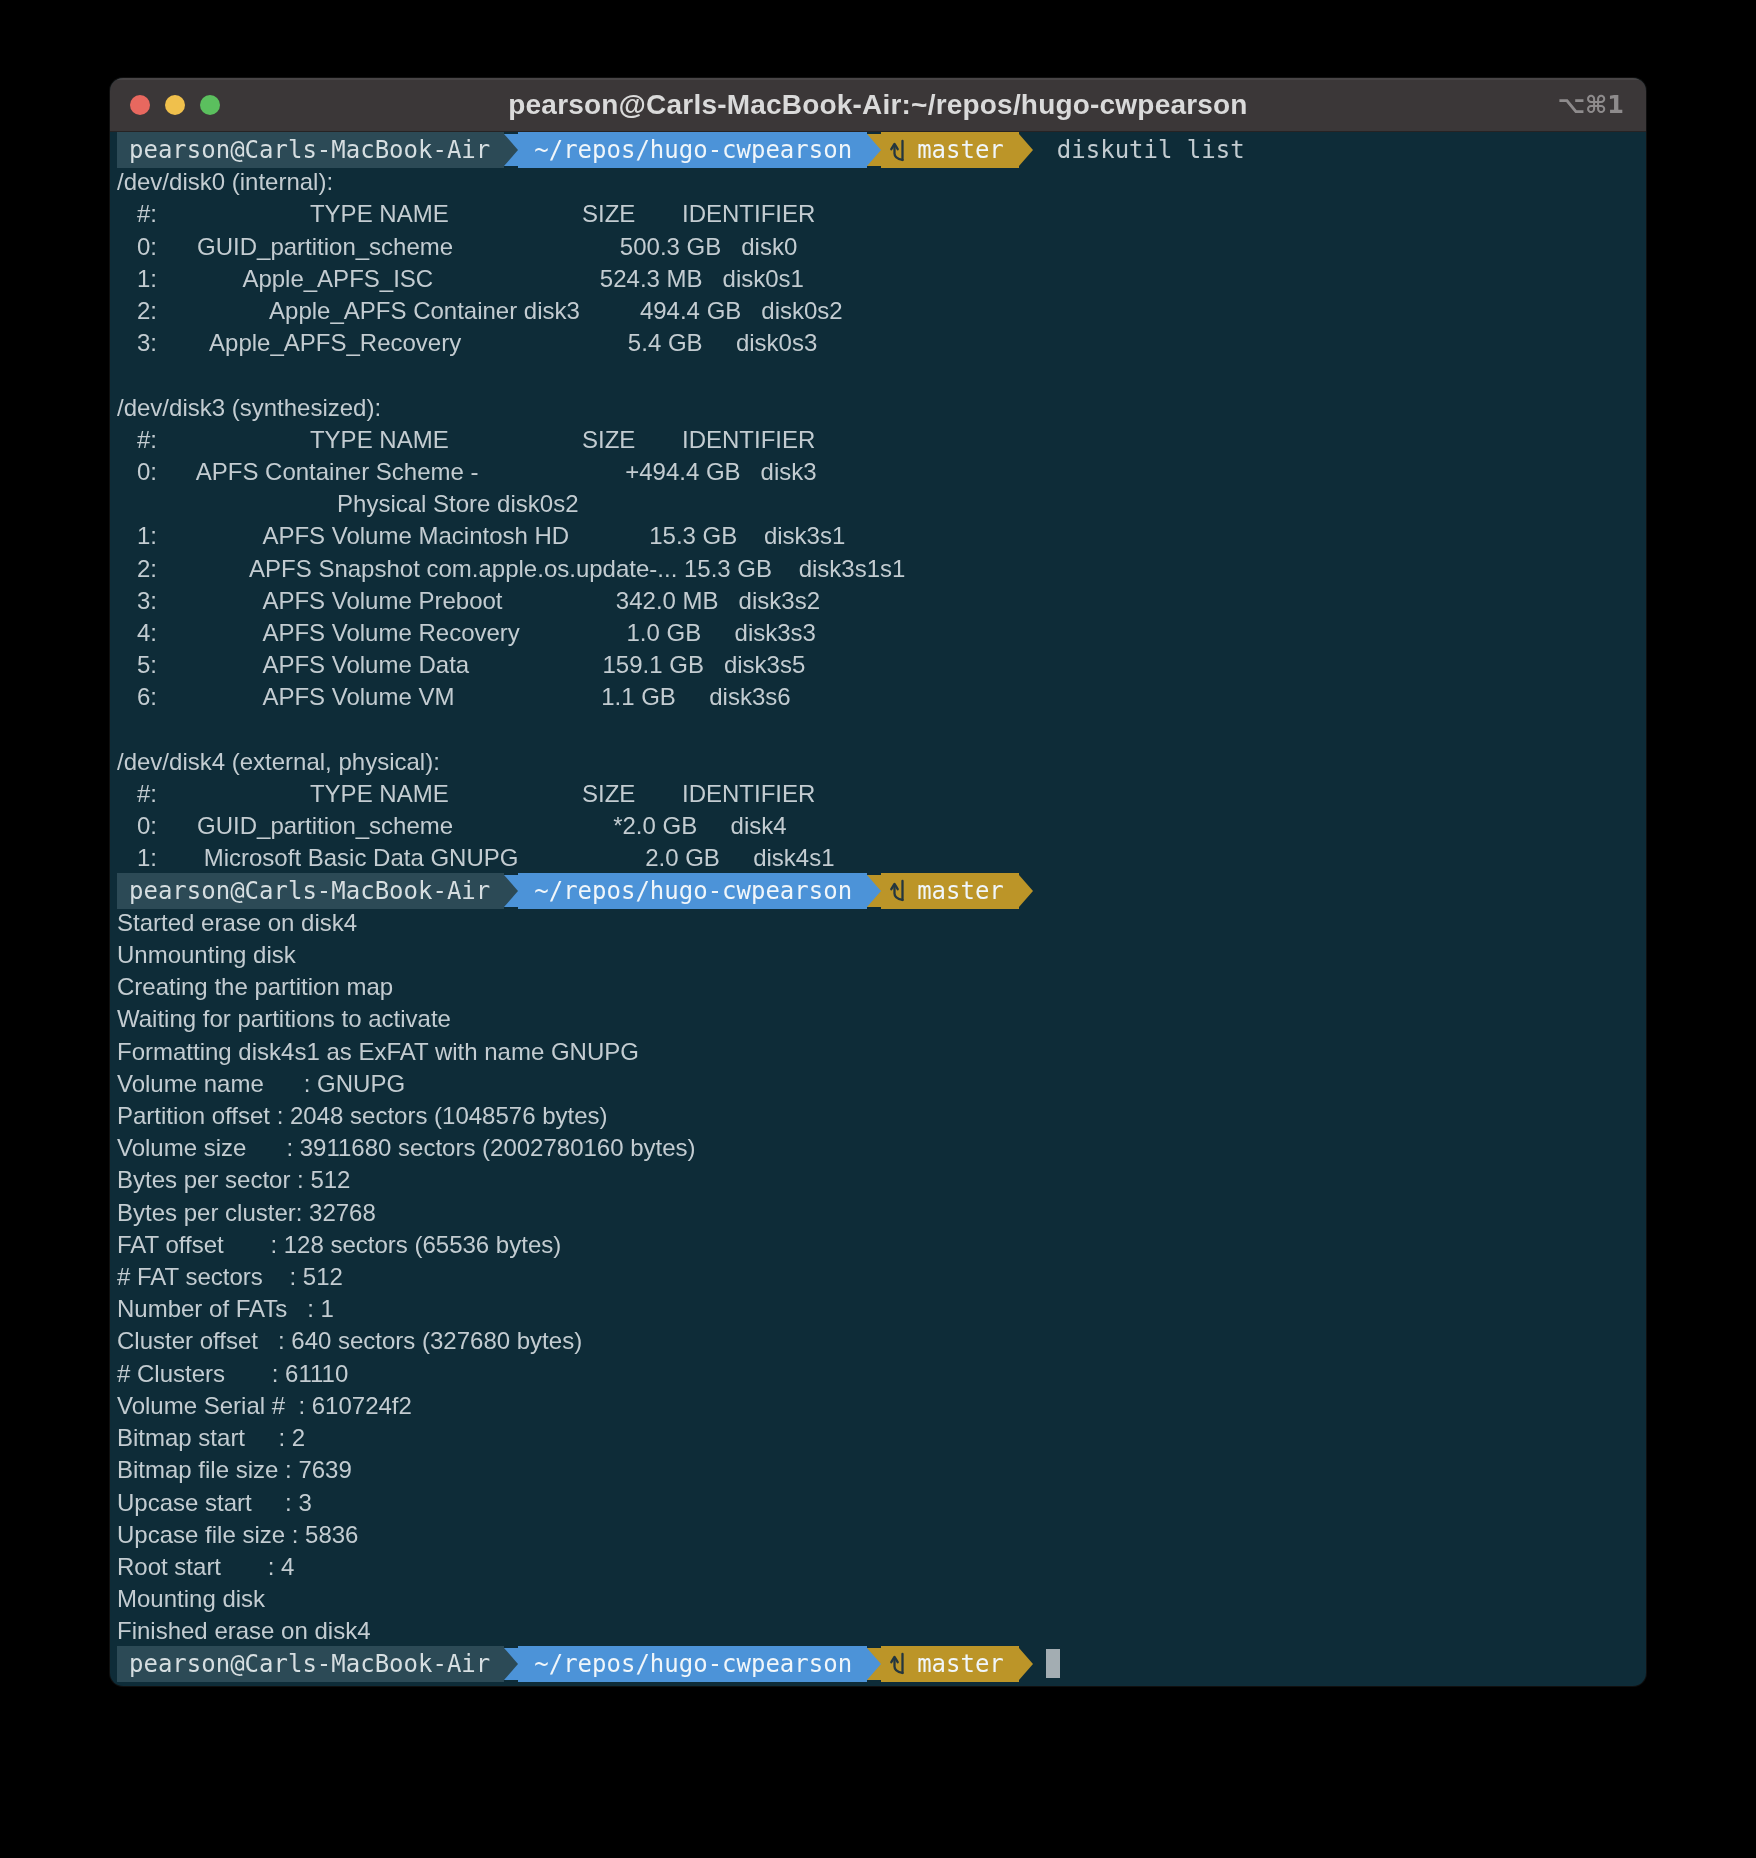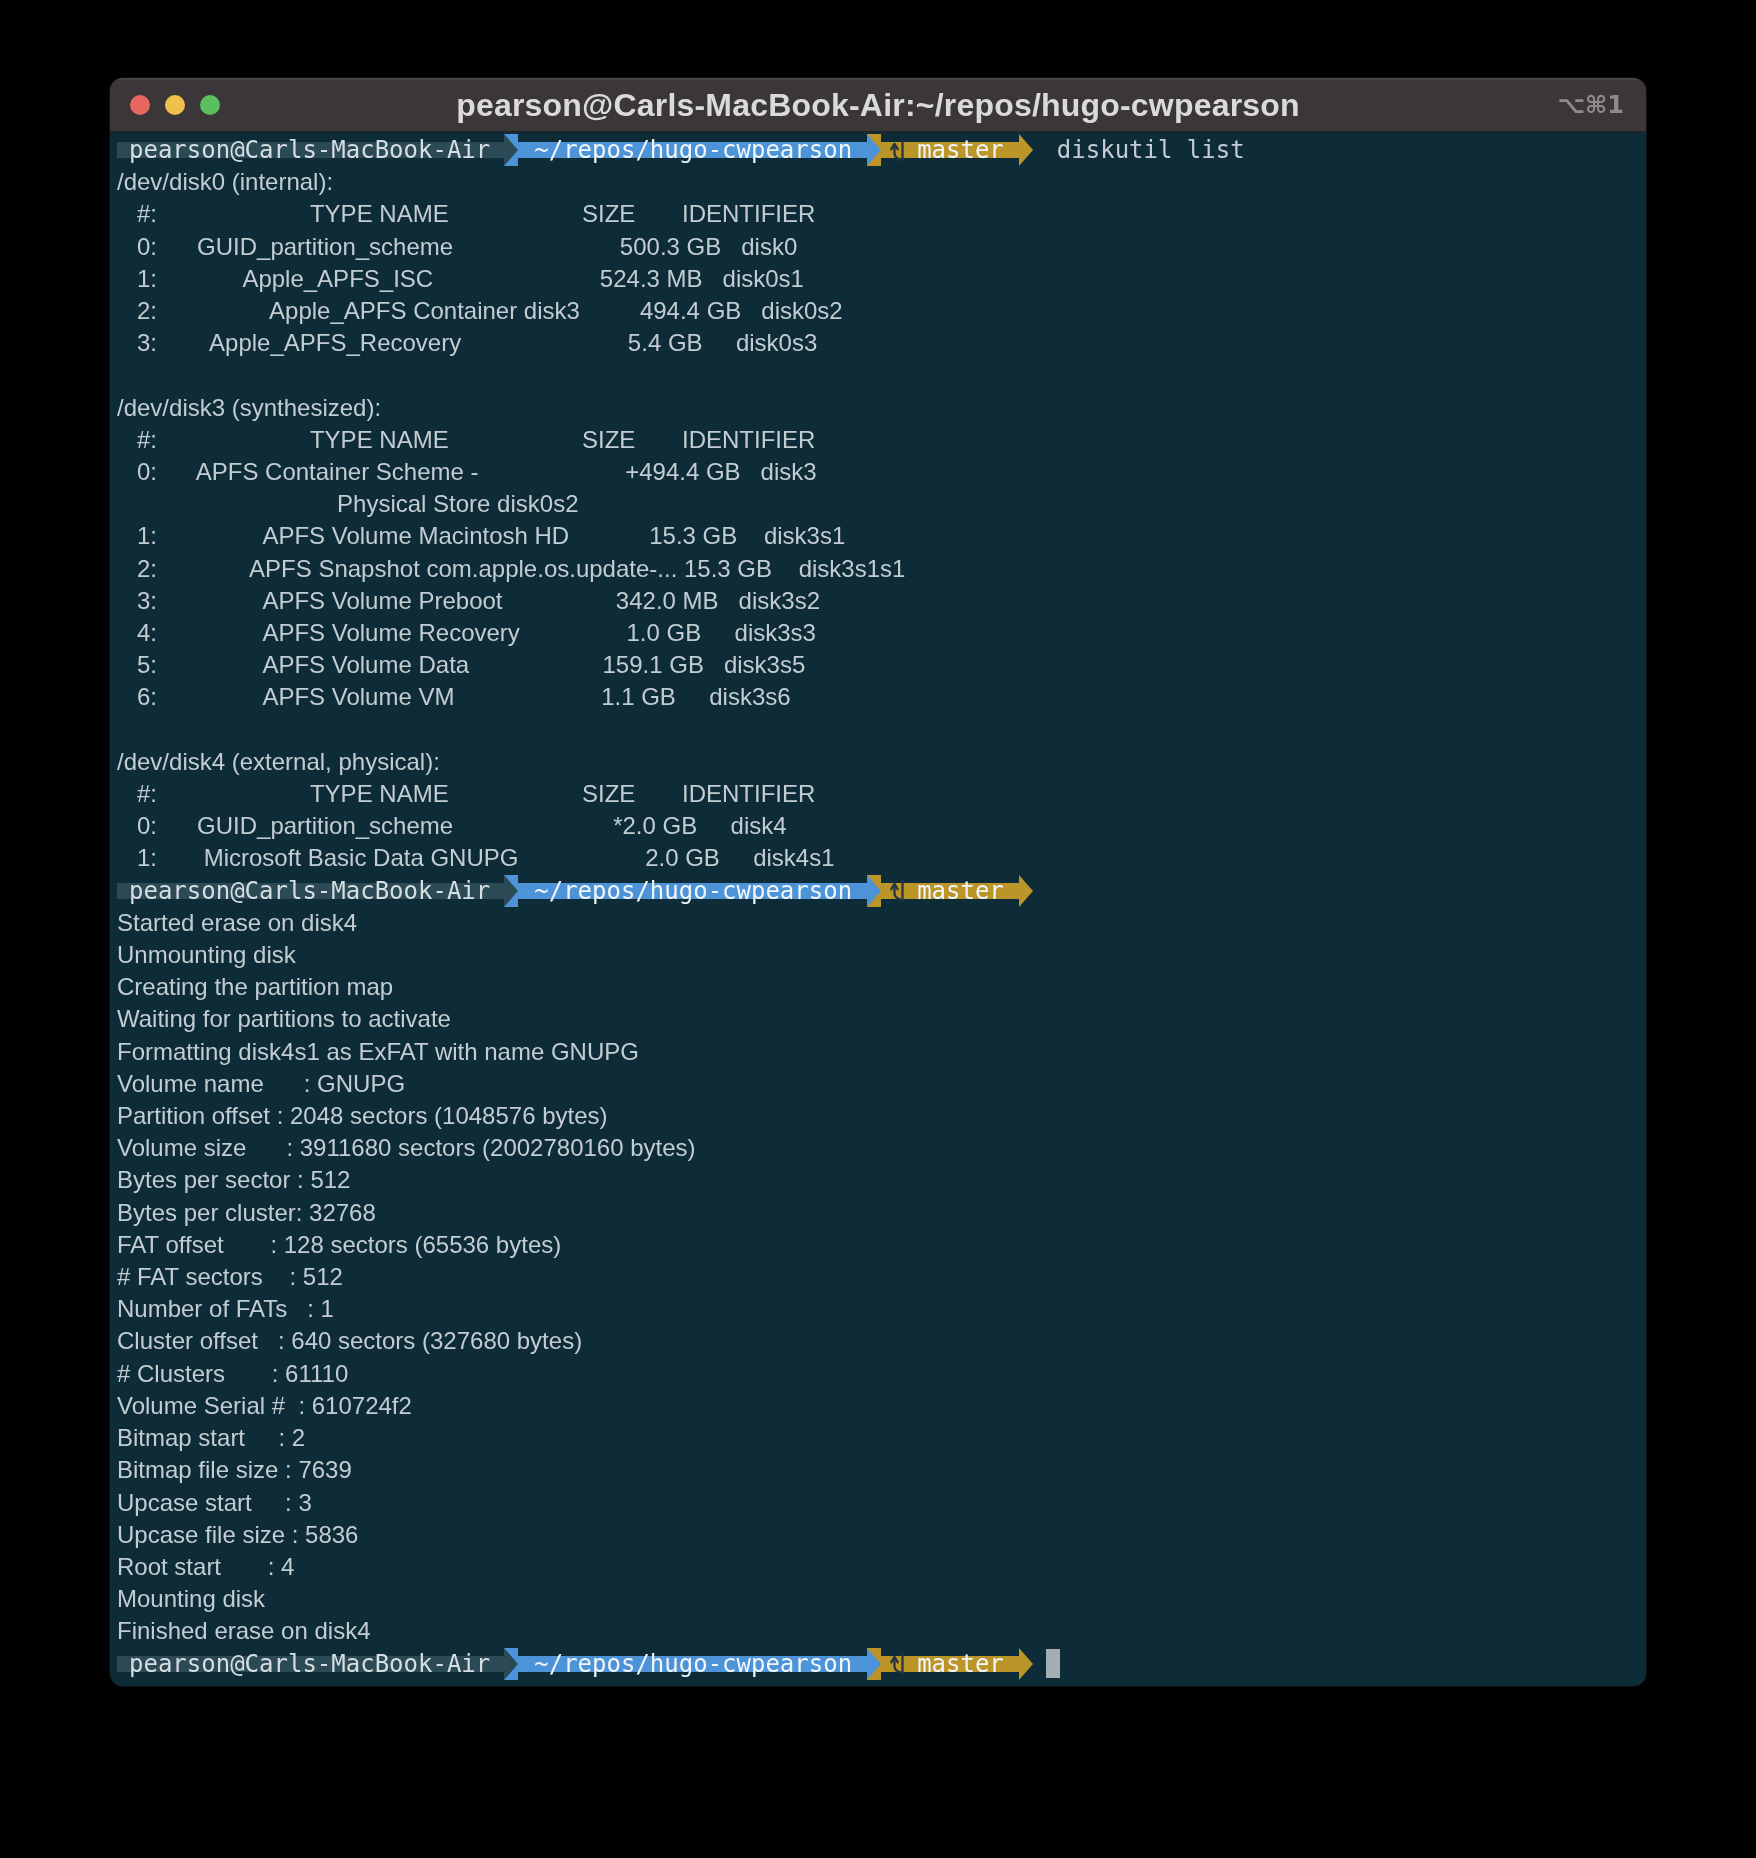--- a/index.html
+++ b/index.html
@@ -47,21 +47,21 @@
     gap:15px;
   }
   .light{width:20px;height:20px;border-radius:50%;display:inline-block;}
   .light.red{background:#e8685f;}
   .light.yellow{background:#f0c04c;}
   .light.green{background:#5bbf5e;}
   .title{
     color:#dadada;
     font-family:"Liberation Sans","DejaVu Sans",sans-serif;
     font-weight:bold;
-    font-size:32px;
+    font-size:28px;
     letter-spacing:0.2px;
   }
   .shortcut{
     position:absolute;
     right:22px;
     color:#8e8b8c;
     font-family:"DejaVu Sans",sans-serif;
     font-weight:bold;
     font-size:24px;
   }
@@ -79,21 +79,21 @@
     color:var(--term-fg);
   }
   .prompt-line{
     display:flex;
     align-items:center;
     height:var(--lh);
   }
   .seg{
     display:inline-flex;
     align-items:center;
-    height:16px;
+    height:36px;
     font-size:var(--fs);
   }
   .seg-host{background:var(--seg-host);color:var(--seg-host-fg);padding:0 14px 0 12px;}
   .seg-dir{background:var(--seg-dir);color:var(--seg-light-fg);padding:0 15px 0 16px;}
   .seg-git{background:var(--seg-git);color:var(--seg-light-fg);padding:0 15px 0 8px;}
   .pl-arrow{
     width:0;height:0;
     border-top:16px solid transparent;
     border-bottom:16px solid transparent;
   }

